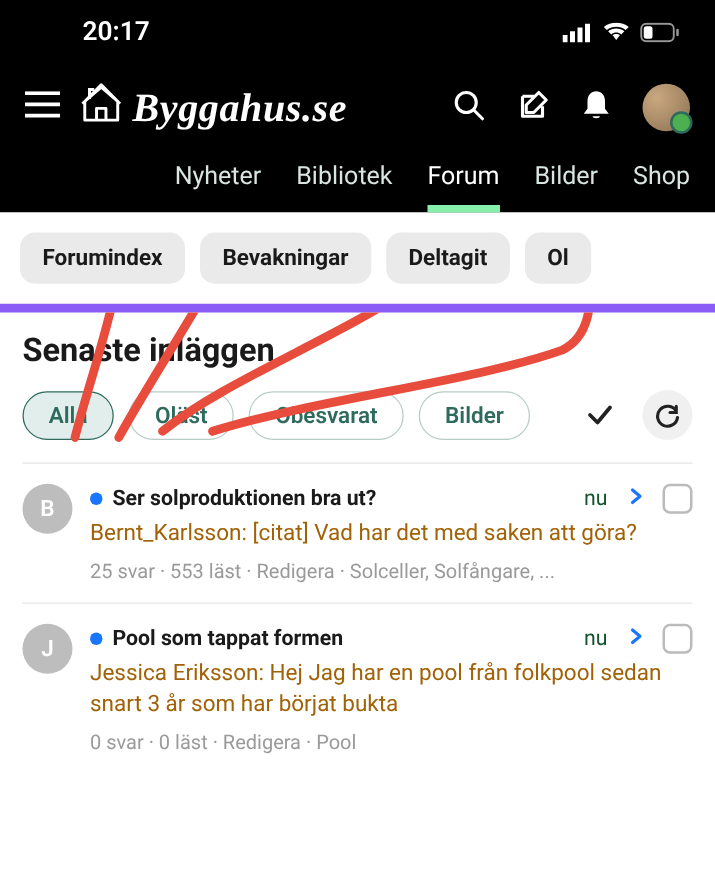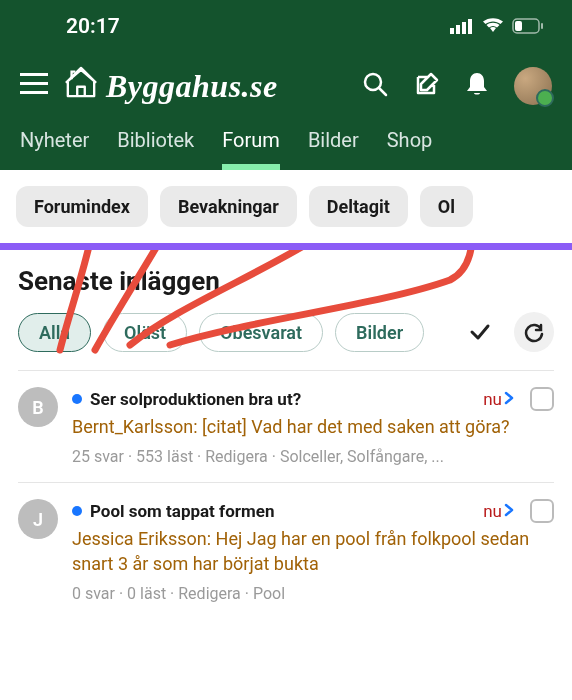--- a/index.html
+++ b/index.html
@@ -1,32 +1,32 @@
 <!DOCTYPE html>
 <html><head>
   <meta charset="utf-8">
   <style>
     * { margin: 0; padding: 0; box-sizing: border-box; }
     body { font-family: -apple-system, BlinkMacSystemFont, 'Segoe UI', Roboto, sans-serif; width: 572px; height: 700px; overflow: hidden; background: #fff; }
     
-    .header { background: #14532d; color: #fff; }
+    .header { background: #000000; color: #fff; }
     .statusbar { display: flex; justify-content: space-between; align-items: center; padding: 14px 28px 10px; font-weight: 600; font-size: 21px; }
     .status-left { padding-left: 38px; }
     .status-right { display: flex; align-items: center; gap: 8px; }
     .status-right svg { display: block; }
     
     .topbar { display: flex; align-items: center; padding: 18px 20px 14px; gap: 14px; }
     .menu-icon { cursor: pointer; }
     .logo { display: flex; align-items: center; gap: 6px; font-family: Liberation Serif, serif; font-size: 32px; font-weight: 600; font-style: italic; letter-spacing: 0.5px; }
     .logo-icon { width: 38px; height: 32px; }
     .topbar-actions { margin-left: auto; display: flex; align-items: center; gap: 26px; }
     .avatar { width: 38px; height: 38px; border-radius: 50%; background: radial-gradient(circle at 30% 30%, #c9a880, #8a7050); position: relative; }
     .avatar::after { content: ''; position: absolute; bottom: -2px; right: -2px; width: 14px; height: 14px; background: #4caf50; border: 2px solid #2e6b5d; border-radius: 50%; }
     
-    .mainnav { display: flex; gap: 28px; padding: 8px 20px 0; font-size: 20px; }
+    .mainnav { display: flex; gap: 28px; padding: 8px 20px 0; font-size: 20px; justify-content: flex-end; }
     .mainnav-item { padding-bottom: 12px; cursor: pointer; color: #d8e5e1; }
     .mainnav-item.active { color: #fff; border-bottom: 6px solid #86efac; }
     
     .subnav { display: flex; gap: 12px; padding: 16px 16px; overflow-x: hidden; background: #fff; border-bottom: 7px solid #8b5cf6; }
     .subnav-pill { background: #eaeaea; color: #1a1a1a; font-weight: 700; font-size: 18px; padding: 10px 18px; border-radius: 12px; white-space: nowrap; cursor: pointer; }
     .subnav-pill.active { background: #2e6b5d; color: #fff; }
     
     .content { padding: 16px 18px 0; position: relative; }
     .page-title { font-size: 26px; font-weight: 700; color: #1a1a1a; margin-bottom: 16px; }
     
@@ -35,21 +35,21 @@
     .filter-pill.active { background: #e1eeeb; border-color: #2e6b5d; }
     .filter-actions { margin-left: auto; display: flex; gap: 14px; }
     .circle-btn { width: 40px; height: 40px; border-radius: 50%; background: #f0f0f0; display: flex; align-items: center; justify-content: center; cursor: pointer; }
     
     .thread { display: flex; gap: 14px; padding: 16px 0; border-top: 1px solid #e5e5e5; }
     .thread-avatar { width: 40px; height: 40px; border-radius: 50%; background: #bdbdbd; color: #fff; font-weight: 600; display: flex; align-items: center; justify-content: center; font-size: 18px; flex-shrink: 0; }
     .thread-body { flex: 1; min-width: 0; }
     .thread-title-row { display: flex; align-items: center; gap: 8px; }
     .blue-dot { width: 10px; height: 10px; background: #1976ff; border-radius: 50%; flex-shrink: 0; }
     .thread-title { font-size: 17px; font-weight: 700; color: #1a1a1a; line-height: 1.2; }
-    .time-link { margin-left: auto; color: #b91c1c; font-size: 17px; display: flex; align-items: center; gap: 2px; cursor: pointer; }
+    .time-link { margin-left: auto; color: #14532d; font-size: 17px; display: flex; align-items: center; gap: 18px; cursor: pointer; }
     .checkbox { width: 24px; height: 24px; border: 2px solid #bbb; border-radius: 6px; margin-left: 8px; cursor: pointer; flex-shrink: 0; }
     .thread-excerpt { color: #a16207; font-size: 18px; margin-top: 4px; line-height: 1.35; }
     .thread-meta { color: #9a9a9a; font-size: 16px; margin-top: 8px; white-space: nowrap; overflow: hidden; text-overflow: ellipsis; }
     
     .scribble { position: absolute; top: 0; left: 0; pointer-events: none; }
   </style>
 </head>
 <body>
 
 <div class="header">

